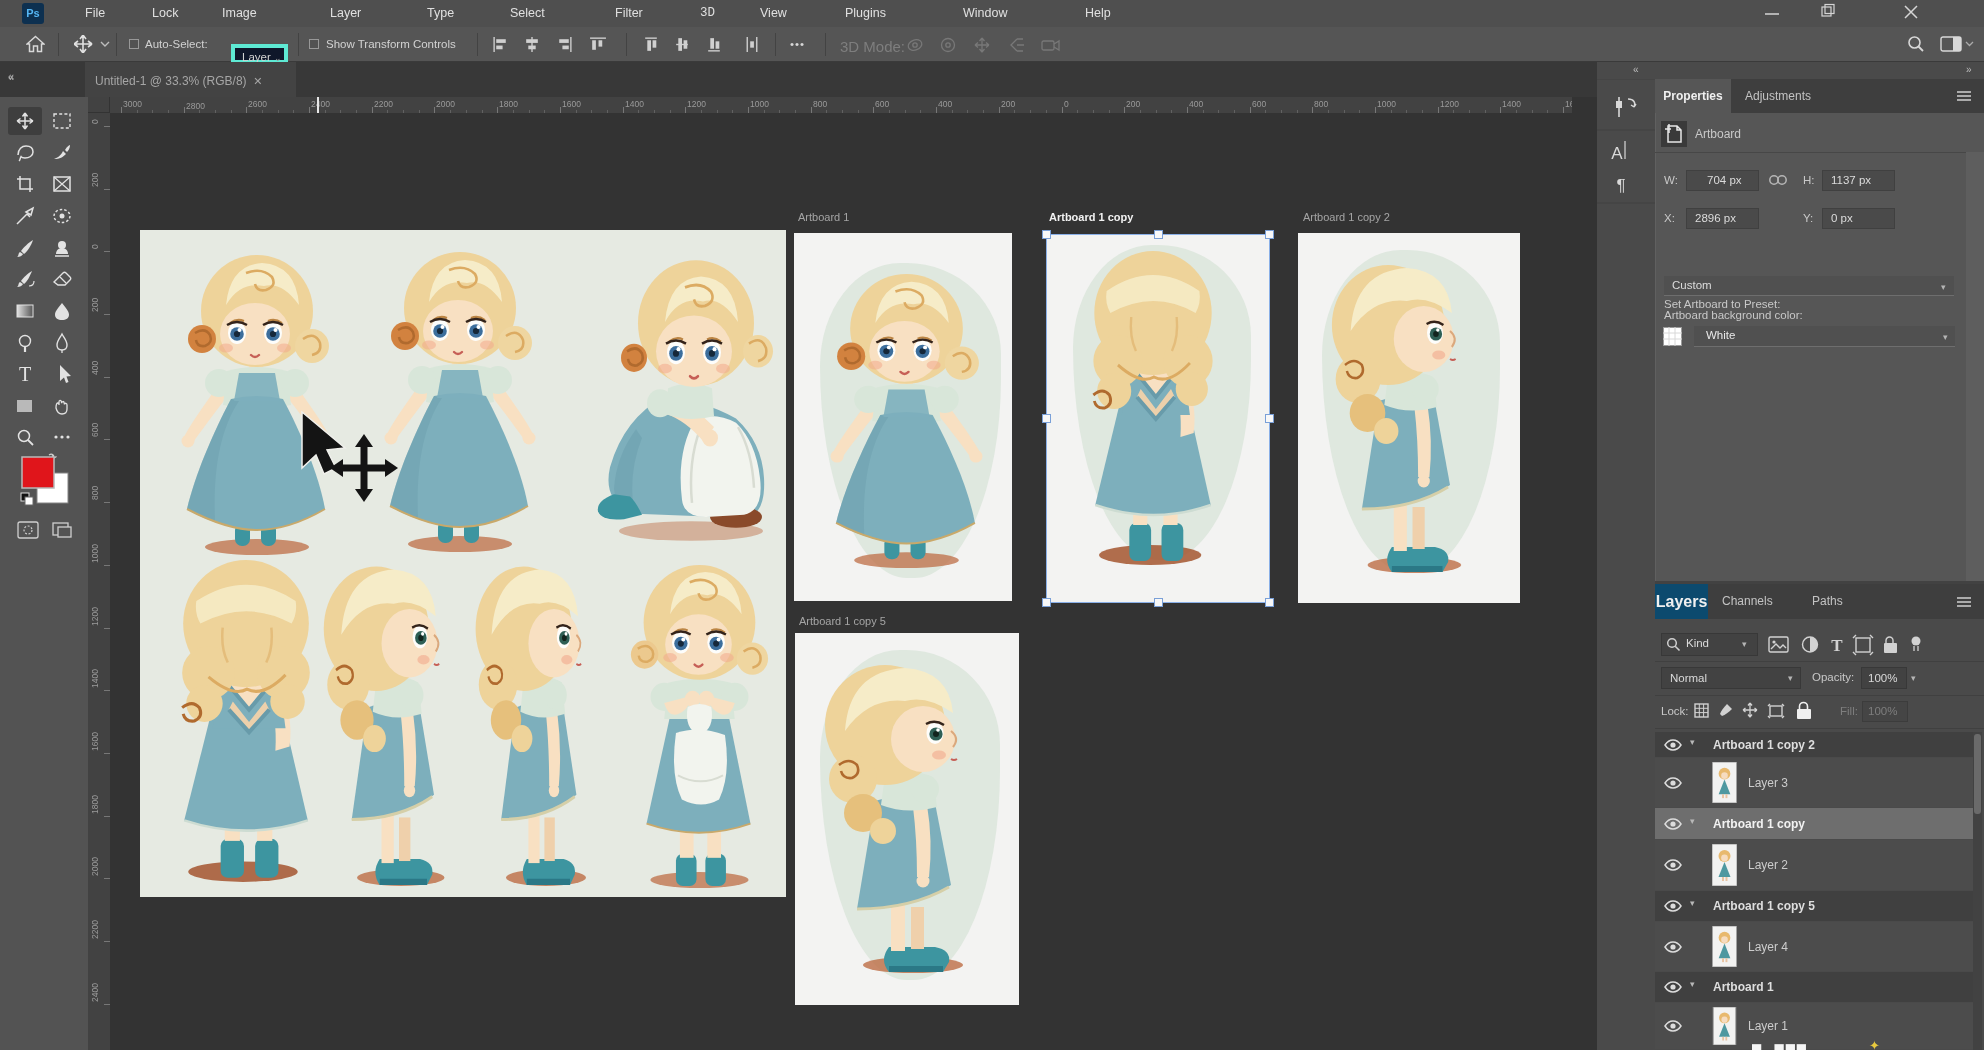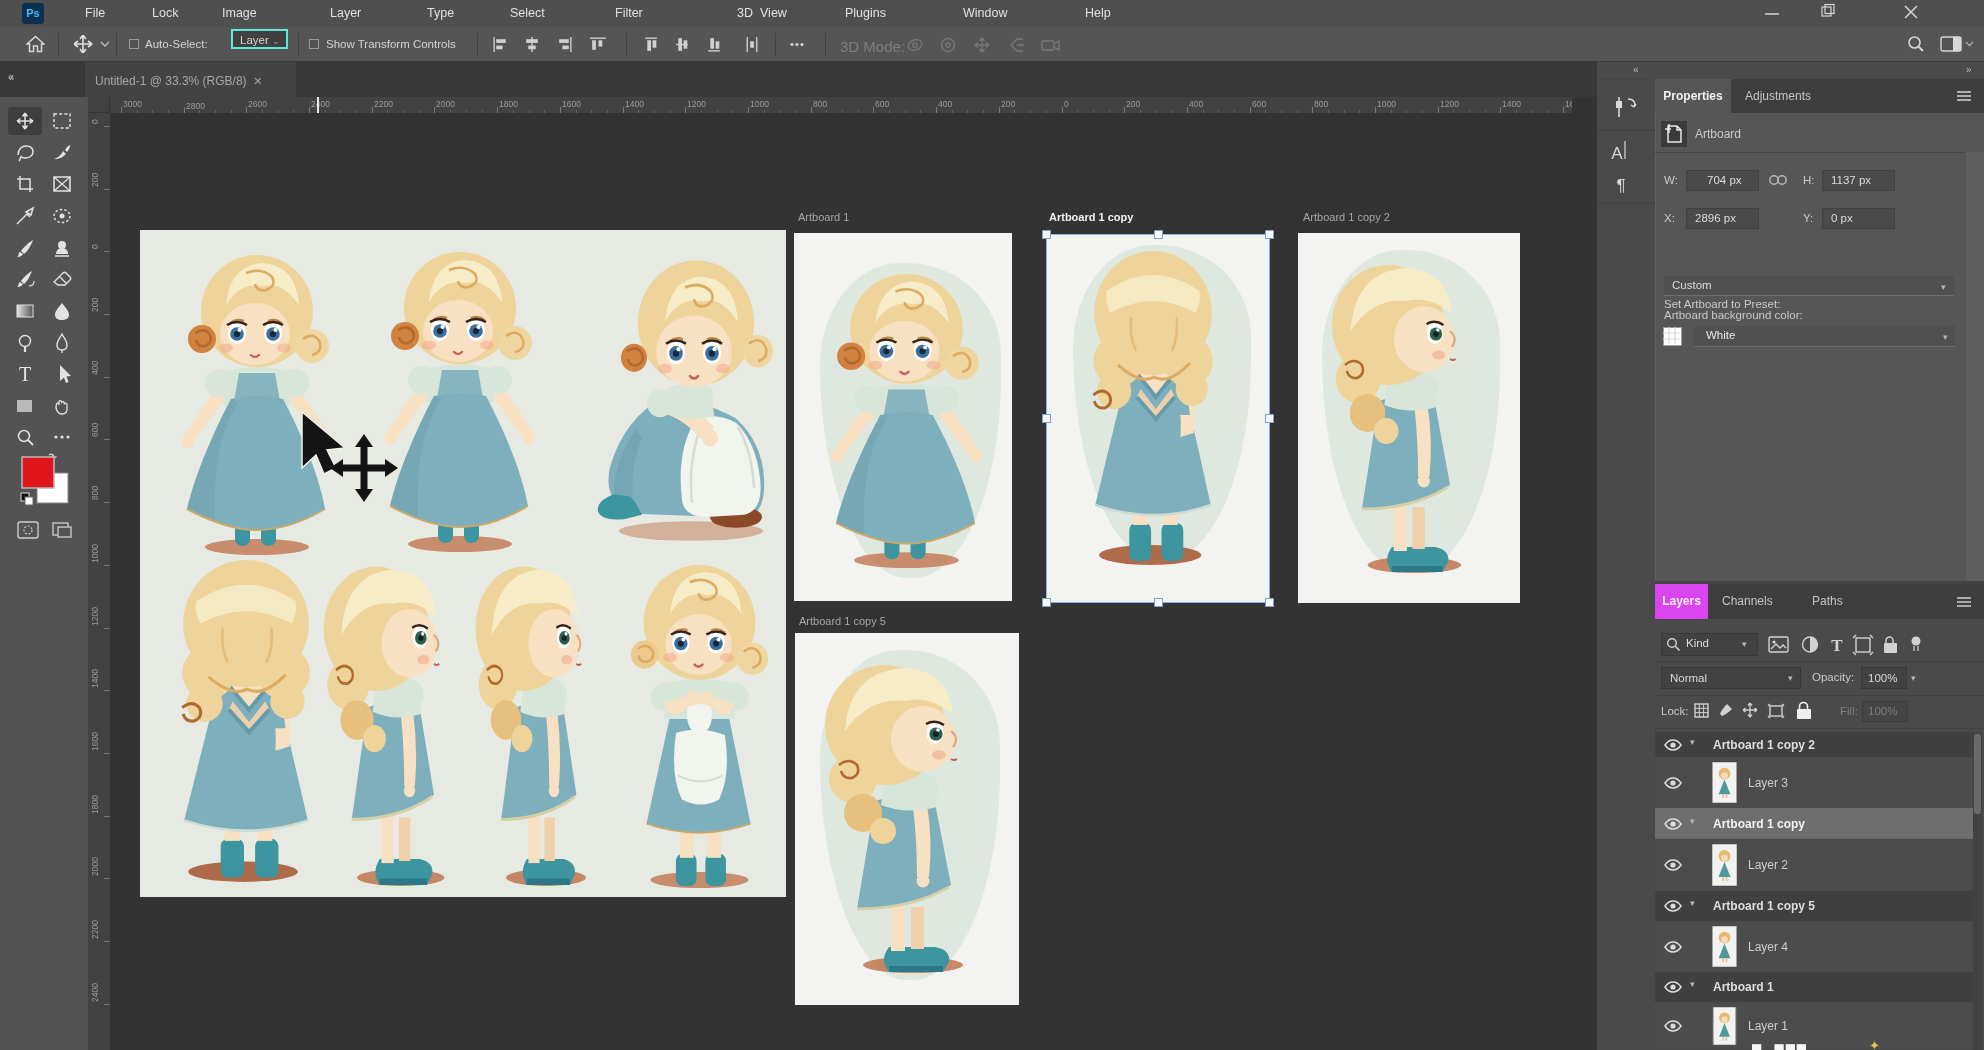--- a/index.html
+++ b/index.html
@@ -9,21 +9,21 @@
   .a { position:absolute; }
   #menubar { position:absolute; left:0; top:0; width:1984px; height:27px; background:#4f4f4f; }
   #menubar .mi { position:absolute; top:6px; color:#e0e0e0; font-size:12.5px; }
   #psicon { position:absolute; left:22px; top:3px; width:22px; height:21px; background:#0d3050;
     border-radius:3px; color:#55b6f4; font-size:11px; font-weight:bold; text-align:center; line-height:21px;}
   #optbar { position:absolute; left:0; top:27px; width:1984px; height:35px; background:#555555;
     border-bottom:1px solid #3a3a3a;}
   .obtxt { position:absolute; color:#d2d2d2; font-size:11.5px; top:11px; }
   .gtxt  { position:absolute; color:#7e7e7e; font-size:15px; top:11px; }
   .cb { position:absolute; top:12px; width:10px; height:10px; border:1px solid #989898; background:#525252;}
-  .obox { position:absolute; top:2px; height:20px; background:#404040; border:2px solid #5eead4;
+  .obox { position:absolute; top:17px; height:20px; background:#0f172a; border:4px solid #5eead4;
      color:#d2d2d2; font-size:11.5px; line-height:18px; padding-left:7px;}
   .vsep { position:absolute; top:6px; width:1px; height:23px; background:#434343; }
   #tabbar { position:absolute; left:0; top:62px; width:1597px; height:35px; background:#383838; }
   .dtab { position:absolute; top:0; height:35px; font-size:12px; line-height:32px; padding:3px 10px; }
   #toolbar { position:absolute; left:0; top:97px; width:88px; height:953px; background:#535353; }
   #hruler { position:absolute; left:110px; top:97px; width:1462px; height:16px; background:#424242; overflow:hidden;}
   #vruler { position:absolute; left:88px; top:113px; width:22px; height:937px; background:#424242; overflow:hidden;}
   #rcorner { position:absolute; left:88px; top:97px; width:22px; height:16px; background:#424242;
      border-right:1px solid #333; border-bottom:1px solid #333;}
   .rnum { position:absolute; color:#9a9a9a; font-size:8.5px; }
@@ -43,21 +43,21 @@
 
 <div id="menubar">
       <div id="psicon">Ps</div>
 <div class="mi" style="left:85px;">File</div>
 <div class="mi" style="left:152px;">Lock</div>
 <div class="mi" style="left:222px;">Image</div>
 <div class="mi" style="left:330px;">Layer</div>
 <div class="mi" style="left:427px;">Type</div>
 <div class="mi" style="left:510px;">Select</div>
 <div class="mi" style="left:615px;">Filter</div>
-<div class="mi" style="left:737px;">3D</div>
+<div class="mi" style="left:700px;font-family:Liberation Mono, monospace;">3D</div>
 <div class="mi" style="left:760px;">View</div>
 <div class="mi" style="left:845px;">Plugins</div>
 <div class="mi" style="left:963px;">Window</div>
 <div class="mi" style="left:1085px;">Help</div>
 <svg class="a" style="left:1760px;top:2px;" width="230" height="22" viewBox="0 0 230 22">
 <path d="M5 12 H19" stroke="#d5d5d5" stroke-width="1.5"></path>
 <rect x="62" y="5" width="9" height="9" fill="none" stroke="#d5d5d5" stroke-width="1.2"></rect>
 <rect x="65" y="2.5" width="9" height="9" fill="none" stroke="#d5d5d5" stroke-width="1.2"></rect>
 <path d="M145 4 L157 16 M157 4 L145 16" stroke="#d5d5d5" stroke-width="1.5"></path>
 </svg>
@@ -681,21 +681,21 @@
 <div class="ptxt" style="left:1664px;top:309px;">Artboard background color:</div>
 <svg class="a" style="left:1663px;top:327px;" width="19" height="19">
       <rect x="0.5" y="0.5" width="18" height="18" fill="#fff" stroke="#9a9a9a"></rect>
 <path d="M6 0 V19 M12 0 V19 M0 6 H19 M0 12 H19" stroke="#d8d8d8" stroke-width="1"></path>
     </svg>
 <div class="pbox" style="left:1694px;top:326px;width:261px;height:21px;line-height:19px;padding-left:12px;background:#505050;border:none;border-bottom:1px solid #6e6e6e;color:#e8e8e8;">White</div>
 <div class="chev" style="left:1943px;top:332px;">▾</div>
 <div class="a" style="left:1655px;top:581px;width:329px;height:3px;background:#424242;"></div>
 <div class="a" style="left:1655px;top:584px;width:329px;height:466px;background:#4a4a4a;"></div>
 <div class="a" style="left:1655px;top:584px;width:329px;height:35px;background:#3e3e3e;"></div>
-<div class="a" style="left:1655px;top:584px;width:53px;height:35px;background:#d946ef;color:#f0f0f0;font-size:12px;font-weight:bold;line-height:35px;text-align:center;">Layers</div>
+<div class="a" style="left:1655px;top:584px;width:53px;height:35px;background:#0c4a6e;color:#f0f0f0;font-size:16px;font-weight:bold;line-height:35px;text-align:center;">Layers</div>
 <div class="a" style="left:1722px;top:584px;color:#c3c3c3;font-size:12px;line-height:35px;">Channels</div>
 <div class="a" style="left:1800px;top:584px;color:#c3c3c3;font-size:12px;line-height:35px;margin-left:12px;">Paths</div>
 <svg class="a" style="left:1956px;top:595px;" width="16" height="14">
       <path d="M1 3 H15 M1 7 H15 M1 11 H15" stroke="#cfcfcf" stroke-width="1.6"></path>
     </svg>
 <div class="pbox" style="left:1661px;top:633px;width:97px;height:23px;background:#424242;border-color:#383838;"></div>
 <svg class="a" style="left:1666px;top:637px;" width="15" height="15" viewBox="0 0 15 15">
 <circle cx="6" cy="6" r="4.3" fill="none" stroke="#cfcfcf" stroke-width="1.5"></circle>
       <path d="M9.2 9.2 L13.5 13.5" stroke="#cfcfcf" stroke-width="1.6"></path>
     </svg>

